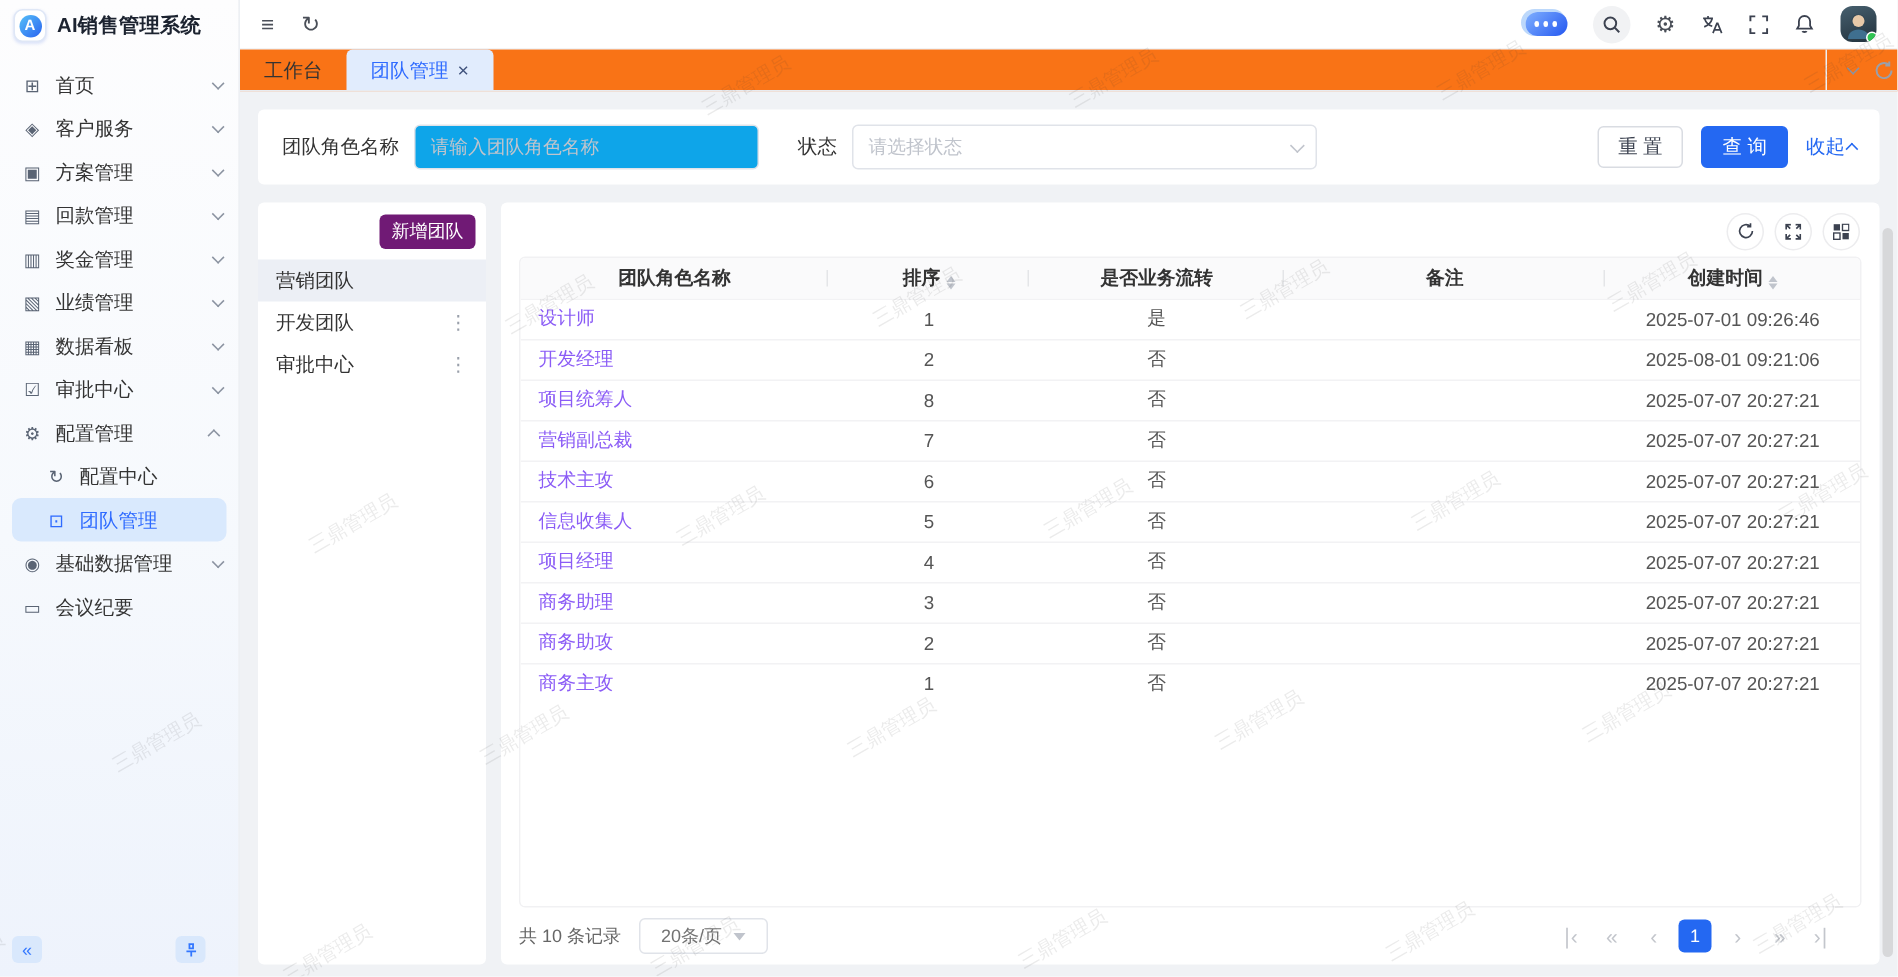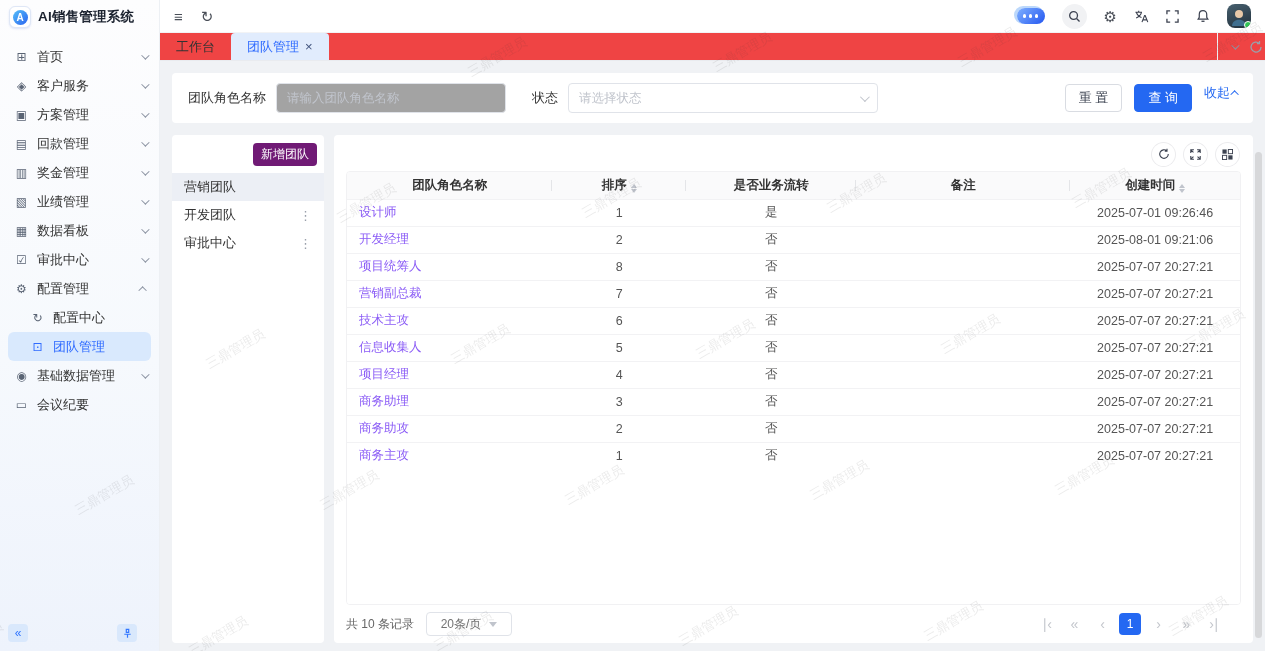--- a/index.html
+++ b/index.html
@@ -37,42 +37,42 @@
   .tb-icon { color:#4a4f58; font-size:15px; line-height:1; cursor:pointer; display:flex; align-items:center; }
   .tb-right { margin-left:auto; display:flex; align-items:center; gap:17px; }
   .ai-pill { width:28px; height:16px; border-radius:9px; background:linear-gradient(135deg,#7fb0ff,#2457f0);
              display:flex; align-items:center; justify-content:center; gap:2.5px; cursor:pointer; box-shadow:-2px -1px 0 1px #bcd8fb; }
   .ai-pill i { width:3.5px; height:3.5px; border-radius:50%; background:#fff; }
   .search-circle { width:25px; height:25px; border-radius:50%; background:#f1f2f4; display:flex; align-items:center; justify-content:center; cursor:pointer; }
   .avatar { width:24px; height:24px; border-radius:8px; background:linear-gradient(160deg,#47606f,#22313c); position:relative; cursor:pointer; overflow:hidden; }
   .avatar svg { position:absolute; left:2px; top:3px; }
   .avatar .dot { position:absolute; right:-1px; bottom:-1px; width:8px; height:8px; border-radius:50%; background:#30c453; border:1.5px solid #fff; }
 
-  .tabbar { height:28px; background:#ef4444; border-bottom:1px solid #e9ebef; display:flex; align-items:stretch; }
+  .tabbar { height:28px; background:#f97316; border-bottom:1px solid #e9ebef; display:flex; align-items:stretch; }
   .tab { display:flex; align-items:center; gap:6px; padding:0 16px; font-size:13px; color:#333; cursor:pointer; }
   .tab.active { background:#e1ecfd; color:#2f6bff; border-radius:4px 4px 0 0; }
   .tab .close { font-size:13px; line-height:1; color:#40537d; }
   .tab-right { margin-left:auto; display:flex; align-items:center; }
   .tab-dd { width:32px; height:100%; border-left:1px solid #eef0f3; display:flex; align-items:center; justify-content:center; cursor:pointer; }
   .tab-extra { width:16px; height:100%; display:flex; align-items:center; color:#9aa0ab; overflow:hidden; }
 
   .content { flex:1; min-height:0; background:#f0f2f5; padding:12px 12px 8px; display:flex; flex-direction:column; gap:12px; }
 
   
   .filter-card { background:#fff; border-radius:4px; height:50px; flex:0 0 50px; display:flex; align-items:center; padding:0 14px; }
   .f-label { font-size:13px; color:#333; margin:0 10px 0 2px; white-space:nowrap; }
   .f-input { width:230px; height:30px; border:1px solid #e0e3e9; border-radius:4px; padding:0 10px; font-size:12.5px;
-             font-family:inherit; color:#333; outline:none; background:#a3a3a3; }
+             font-family:inherit; color:#333; outline:none; background:#0ea5e9; }
   .f-input::placeholder { color:#c0c4cc; }
   .f-select { width:310px; height:30px; border:1px solid #e0e3e9; border-radius:4px; padding:0 10px; display:flex;
               align-items:center; color:#c0c4cc; font-size:12.5px; cursor:pointer; margin-left:0; }
   .f-select .ph { flex:1; }
   .sel-chev { width:7px; height:7px; border-right:1.3px solid #c0c4cc; border-bottom:1.3px solid #c0c4cc; transform:rotate(45deg) translateY(-2px); }
   .f-gap { width:24px; }
-  .f-actions { margin-left:auto; display:flex; align-items:flex-start; gap:12px; }
+  .f-actions { margin-left:auto; display:flex; align-items:center; gap:12px; }
   .btn { height:28px; border-radius:4px; font-size:13px; display:flex; align-items:center; justify-content:center;
          cursor:pointer; padding:0 13px; white-space:nowrap; font-family:inherit; }
   .btn.plain { background:#fff; border:1px solid #d9dce2; color:#3c4250; }
   .btn.primary { background:#2468f2; border:1px solid #2468f2; color:#fff; }
   .link-collapse { color:#2468f2; font-size:13px; display:flex; align-items:center; gap:3px; cursor:pointer; }
   .chev-up-blue { width:6px; height:6px; border-right:1.4px solid #2468f2; border-bottom:1.4px solid #2468f2; transform:rotate(-135deg) translateY(-2px); }
 
   
   .body-row { flex:1; min-height:0; display:flex; gap:10px; }
   .team-panel { width:152px; flex:0 0 152px; background:#fff; border-radius:4px; padding:5px 0 0; display:flex; flex-direction:column; }

